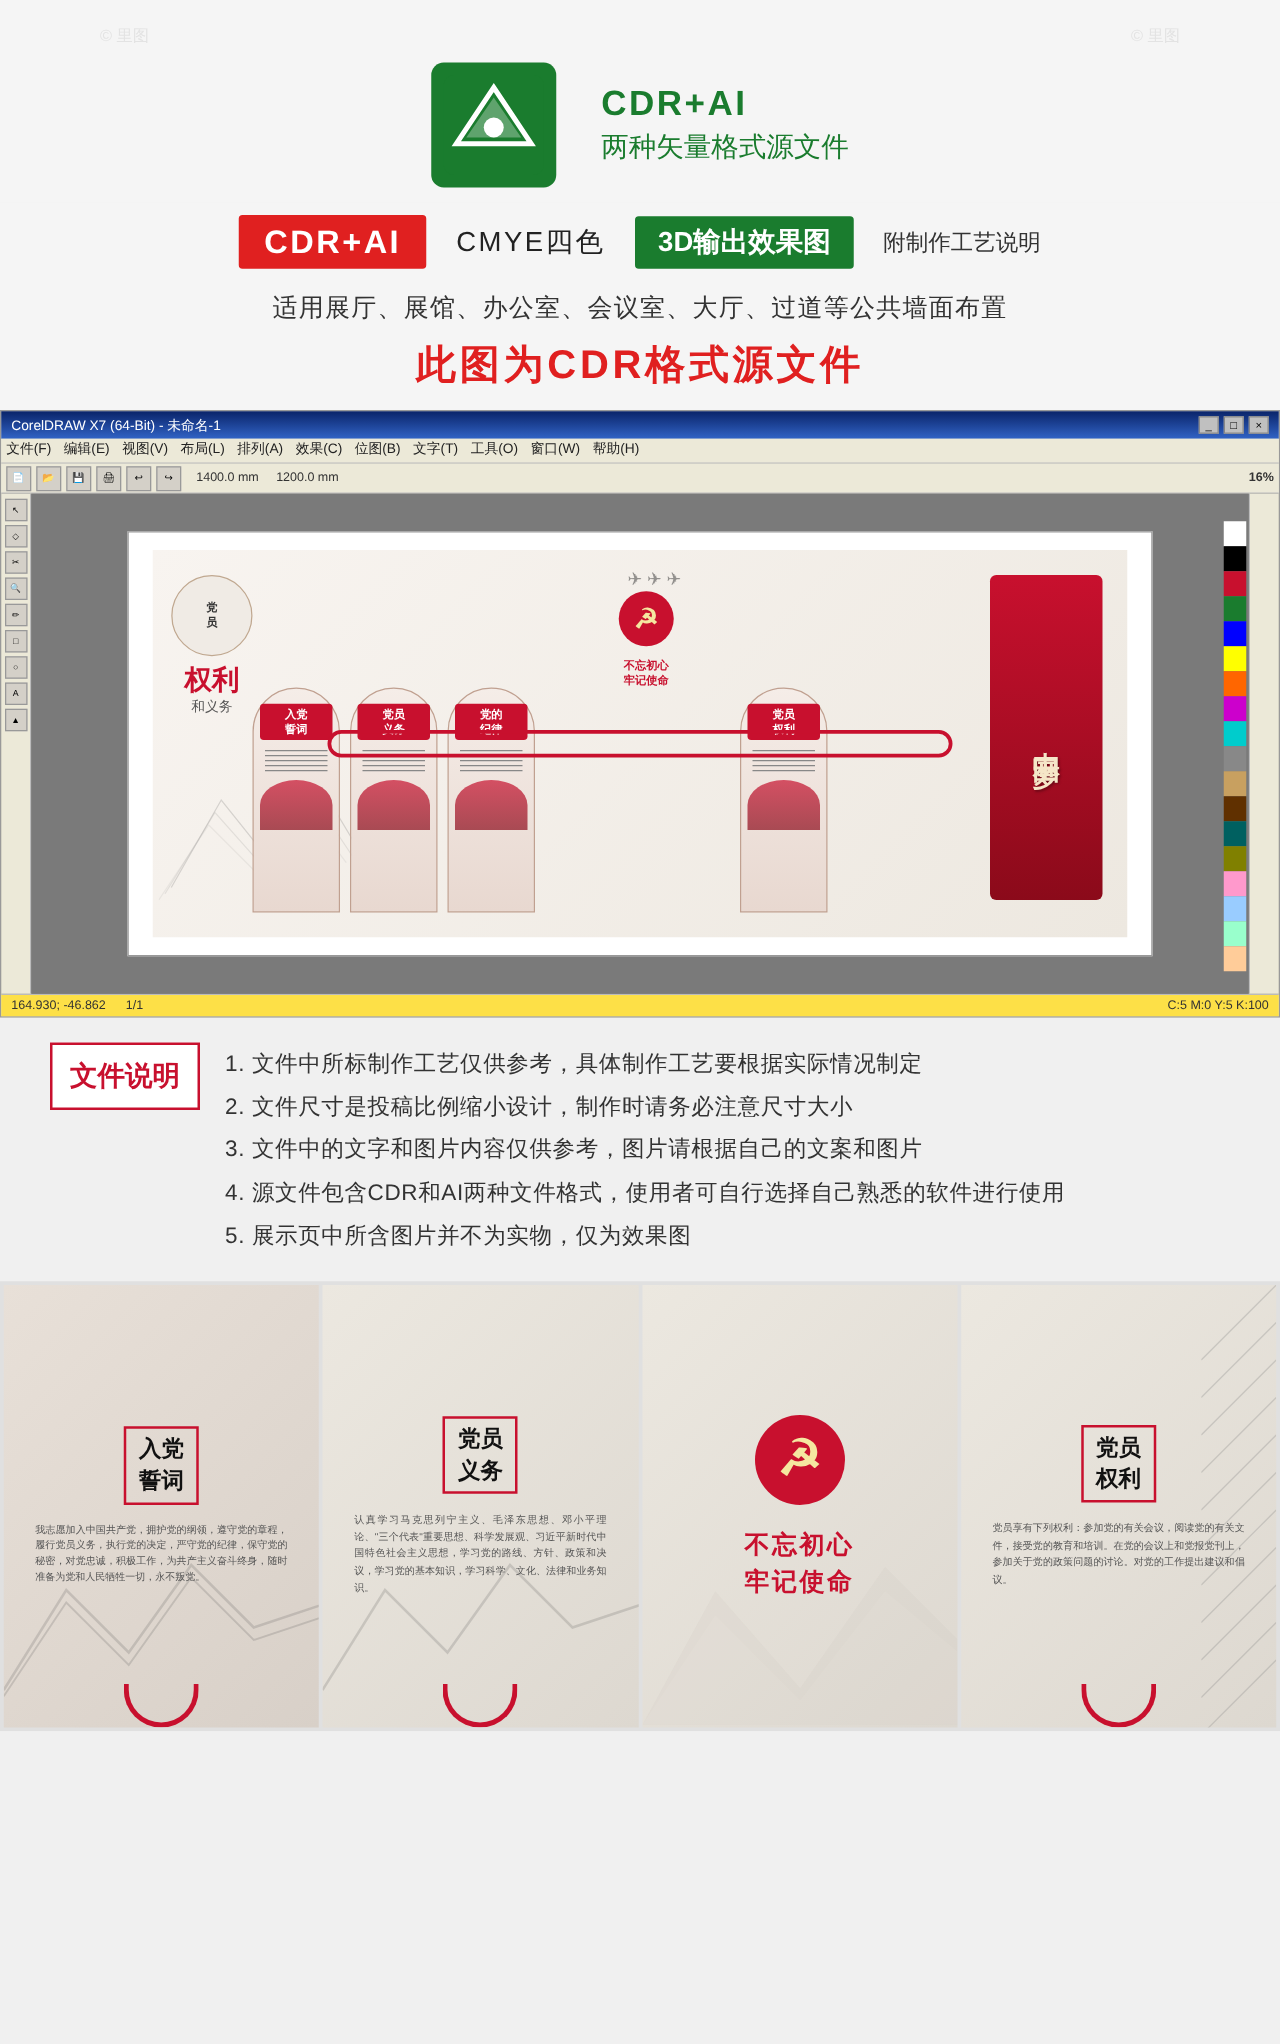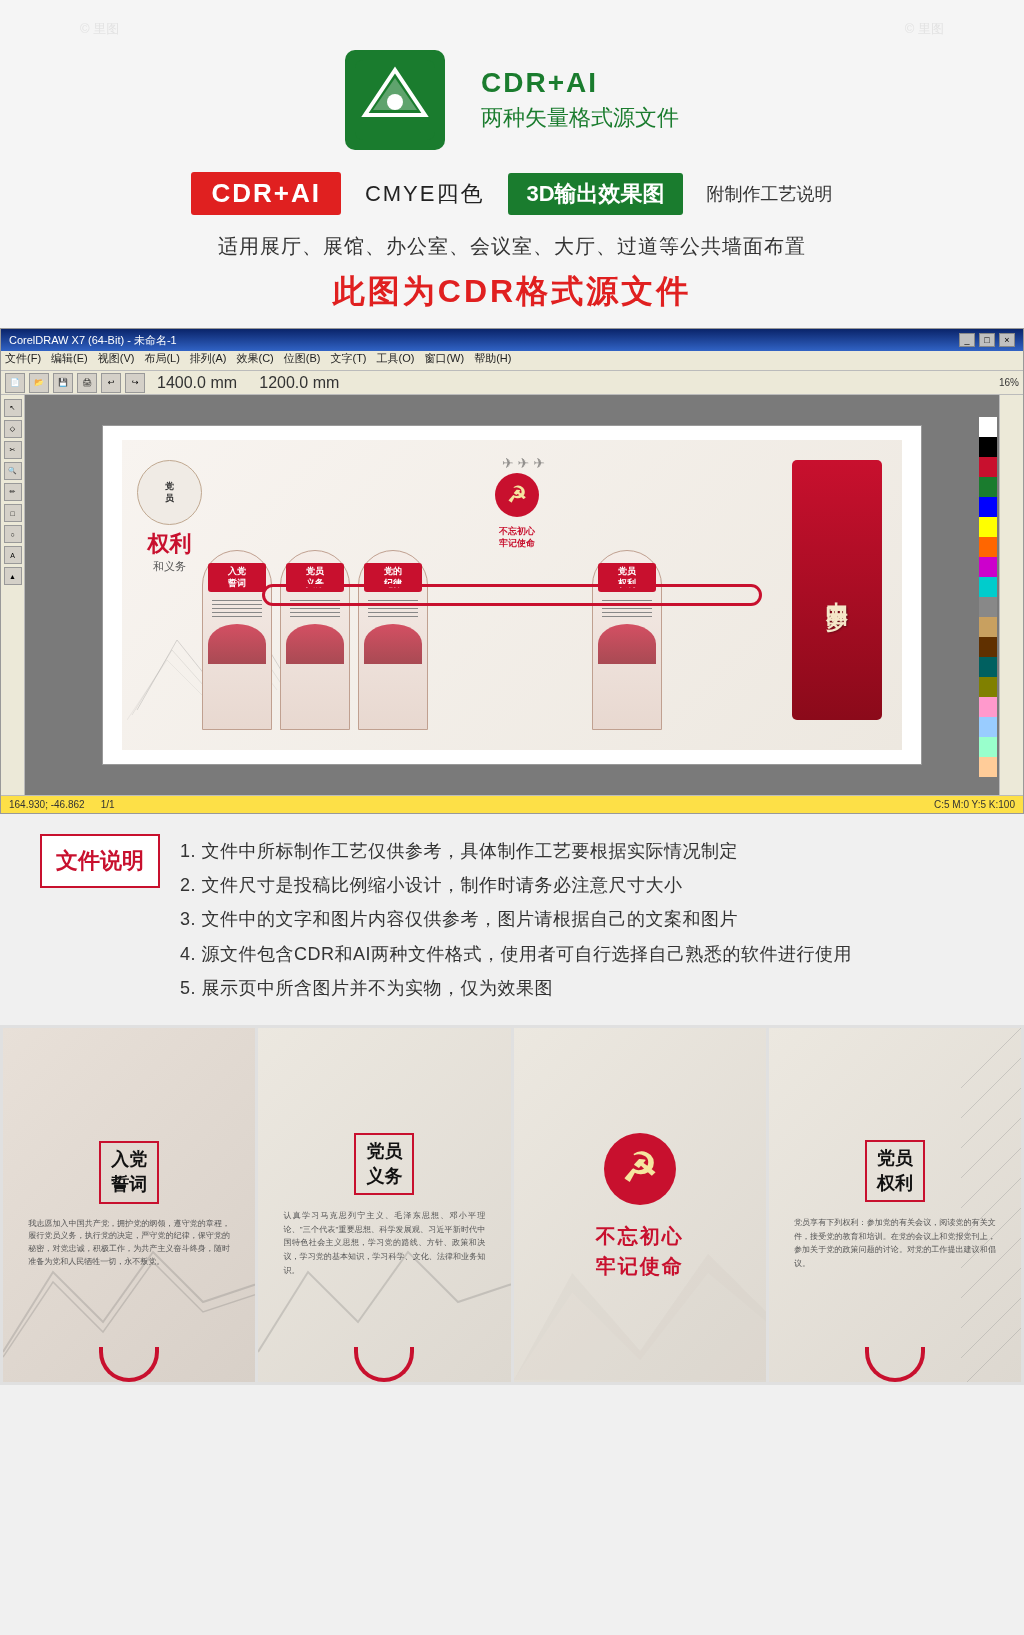--- a/index.html
+++ b/index.html
@@ -537,22 +537,22 @@
       <span class="corel-menu-item">帮助(H)</span>
     </div>
 
     <div class="corel-toolbar">
       <div class="toolbar-btn">📄</div>
       <div class="toolbar-btn">📂</div>
       <div class="toolbar-btn">💾</div>
       <div class="toolbar-btn">🖨</div>
       <div class="toolbar-btn">↩</div>
       <div class="toolbar-btn">↪</div>
-      <span style="flex:1;font-size:16px;color:#333;font-family:Arial;padding-left:8px;">1400.0 mm &nbsp;&nbsp;&nbsp; 1200.0 mm</span>
-      <span style="font-size:10px;color:#333;font-family:Arial;">16%</span>
+      <span style="flex:1;font-size:10px;color:#333;font-family:Arial;padding-left:8px;">1400.0 mm &nbsp;&nbsp;&nbsp; 1200.0 mm</span>
+      <span style="font-size:10px;color:#333;font-family:Arial;font-weight:bold;">16%</span>
     </div>
 
     <div style="position:relative;">
       <div class="corel-canvas-area">
 
         <div class="corel-left-tools">
           <div class="tool-btn">↖</div>
           <div class="tool-btn">◇</div>
           <div class="tool-btn">✂</div>
           <div class="tool-btn">🔍</div>

